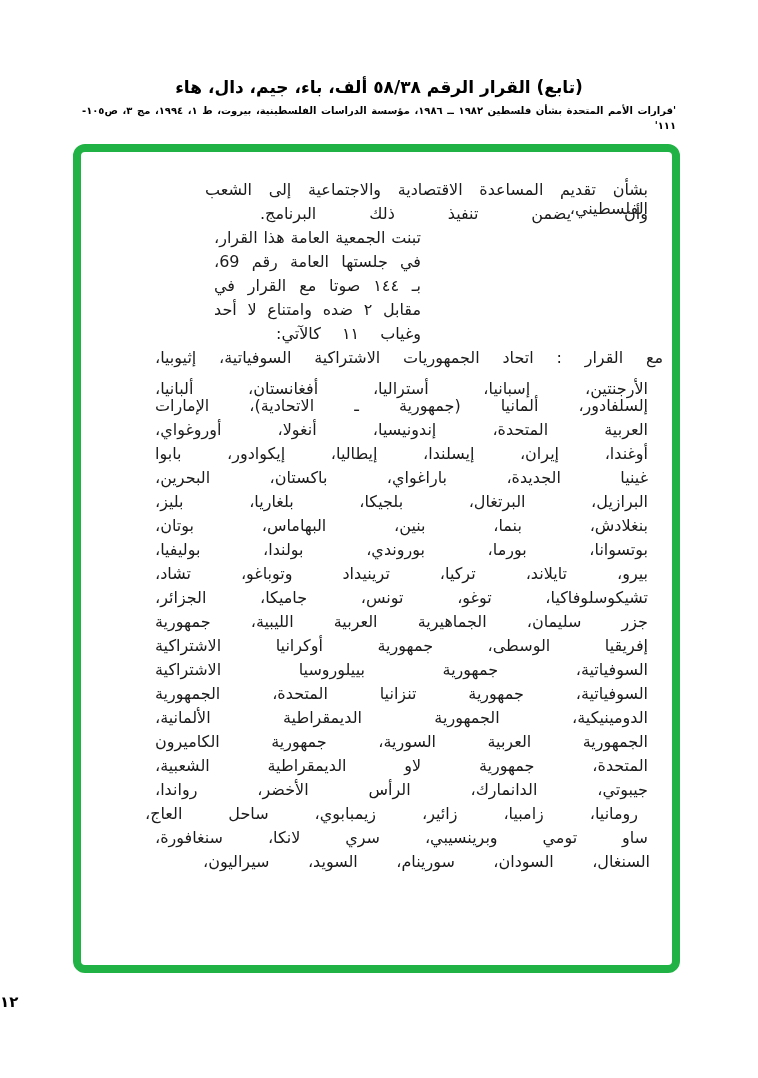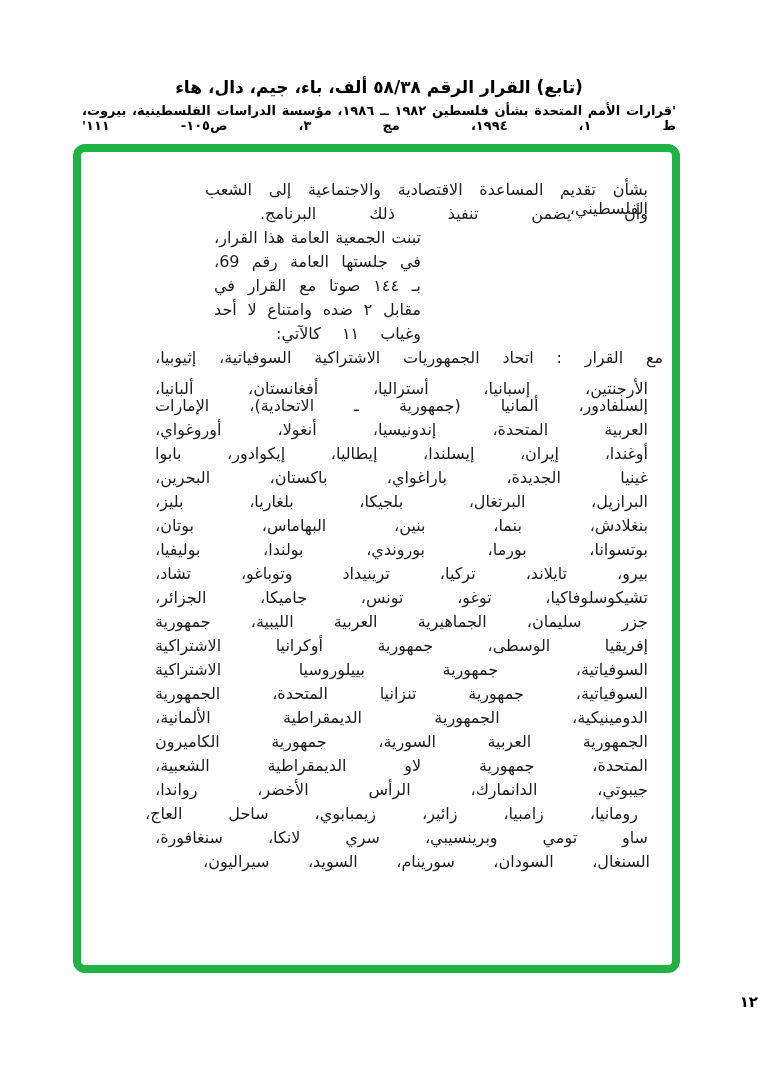--- a/index.html
+++ b/index.html
@@ -12,41 +12,41 @@
   }
   .hdr-title{
     position:absolute;top:76px;left:0;right:0;
     direction:rtl;text-align:center;
     font-size:17px;font-weight:bold;color:#000;
     line-height:22px;
   }
   .hdr-citation{
     position:absolute;top:103px;left:82px;width:594px;
     direction:rtl;
-    font-size:13px;font-weight:bold;color:#000;
+    font-size:10px;font-weight:bold;color:#000;
     line-height:15px;
     text-align:justify;text-align-last:justify;text-justify:inter-word;
   }
   .annotation-box{
     position:absolute;left:73px;top:144px;width:607px;height:829px;
     box-sizing:border-box;
     border:8px solid var(--annotation-green,#20b244);
     border-radius:12px;
     background:transparent;
   }
   #body-text .line{
     position:absolute;
     direction:rtl;
     font-size:16px;line-height:19px;
     color:var(--ink,#1b1b1b);
     text-align:justify;text-align-last:justify;text-justify:inter-word;
   }
   .page-number{
     position:absolute;top:993px;left:0;right:0;
-    text-align:right;direction:rtl;
+    text-align:left;direction:rtl;
     font-size:15px;font-weight:bold;color:#000;
   }
 </style>
 </head>
 <body style="background: rgb(255, 255, 255);">
 
 <div class="hdr-title">(تابع) القرار الرقم ٥٨/٣٨ ألف، باء، جيم، دال، هاء</div>
 
 <div class="hdr-citation">'قرارات الأمم المتحدة بشأن فلسطين ١٩٨٢ ــ ١٩٨٦، مؤسسة الدراسات الفلسطينية، بيروت، ط ١، ١٩٩٤، مج ٣، ص١٠٥- ١١١'</div>
 

